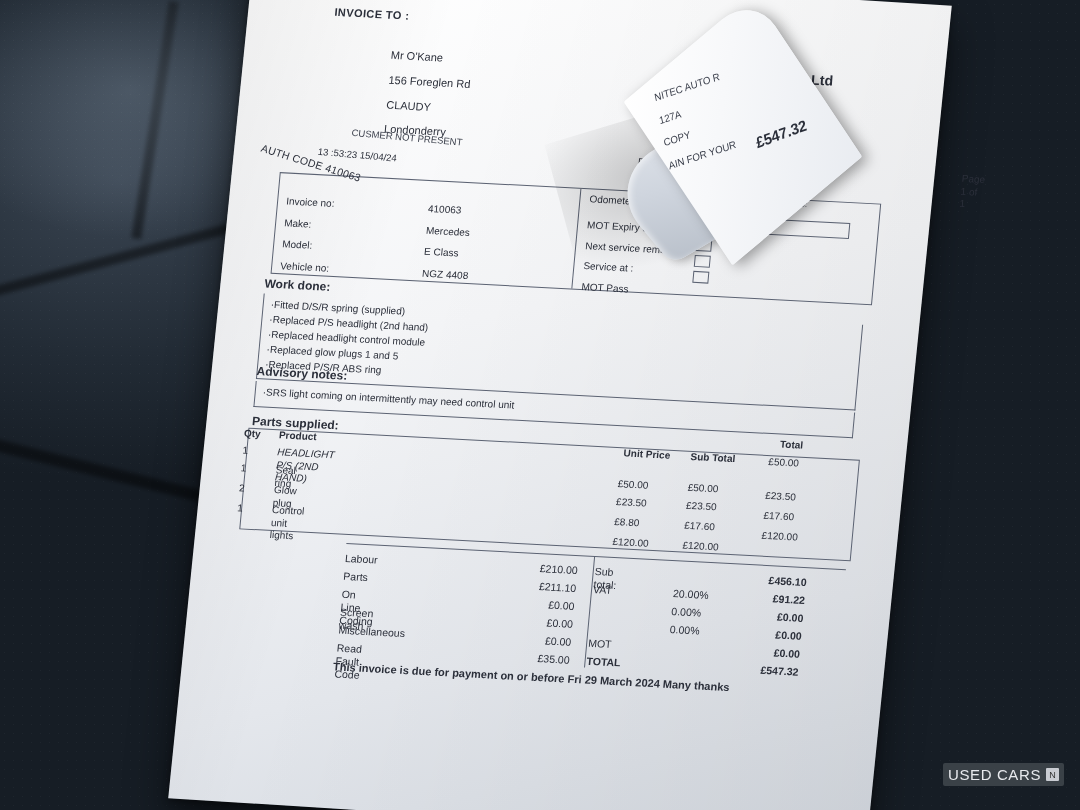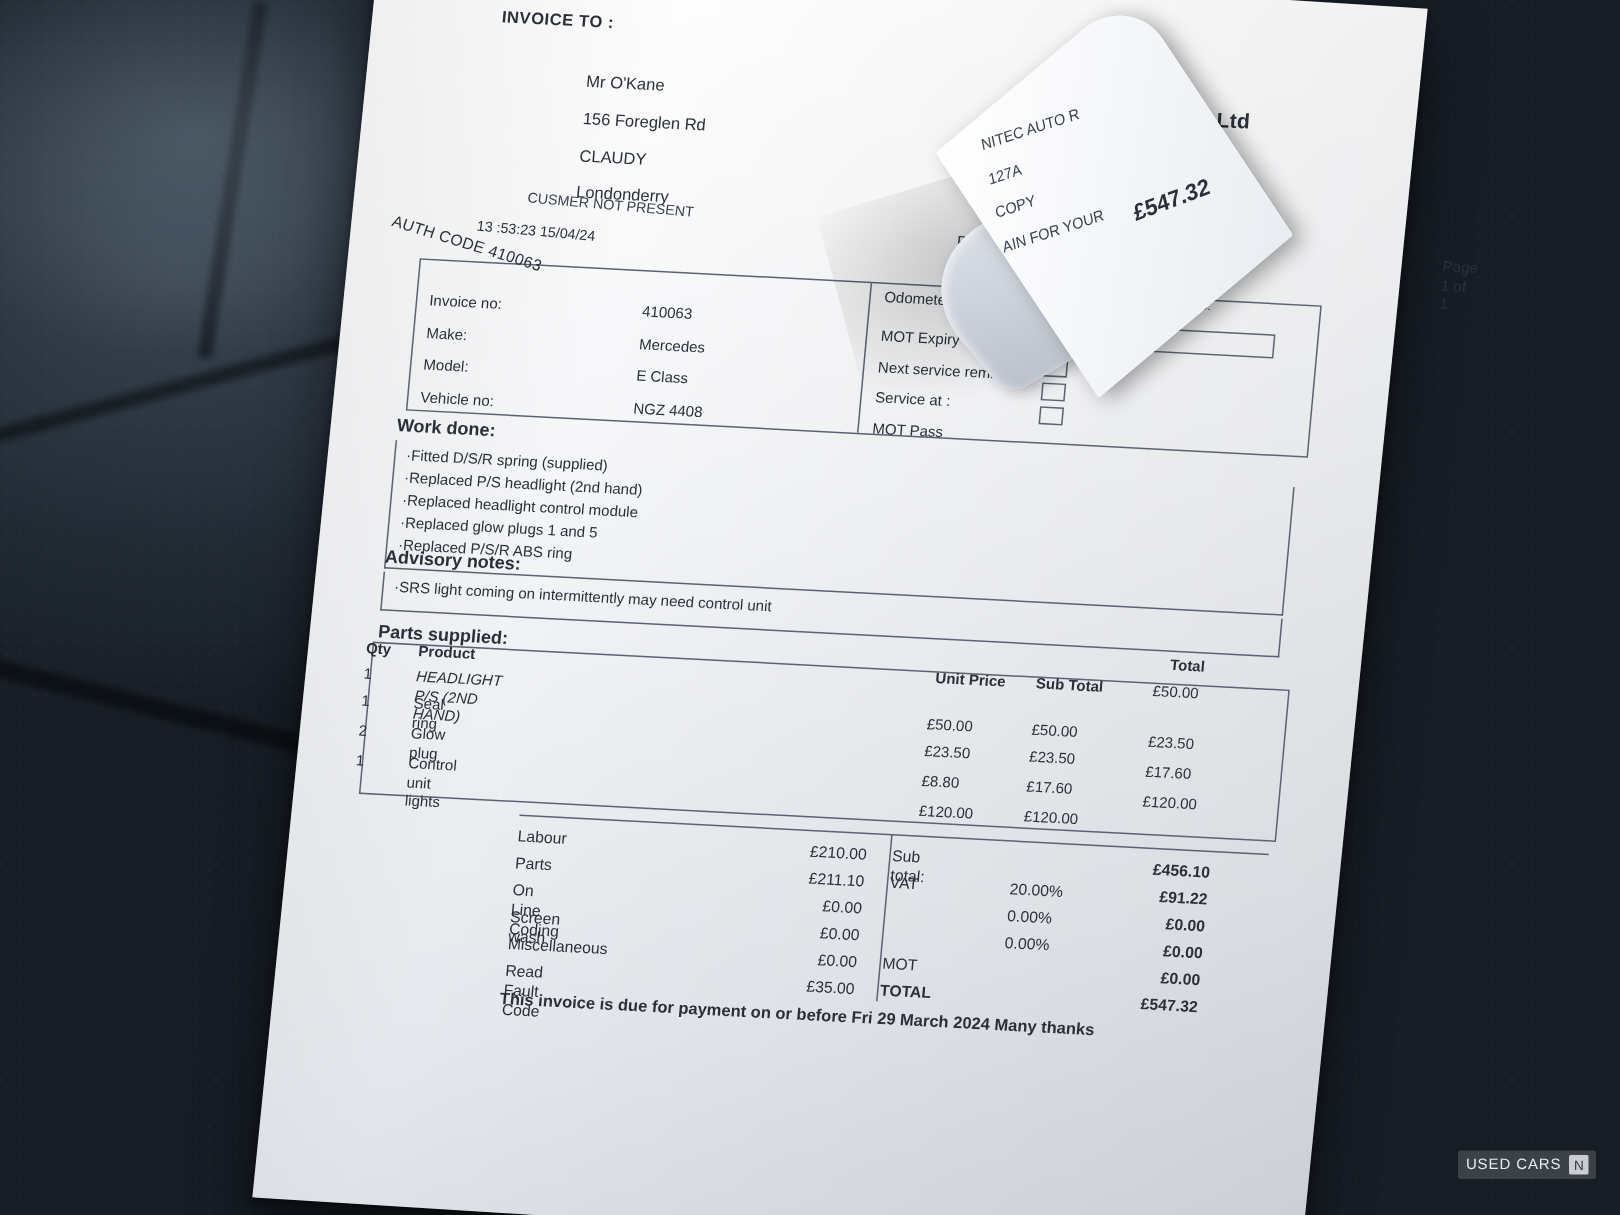--- a/index.html
+++ b/index.html
@@ -147,21 +147,21 @@
     background:radial-gradient(ellipse at 40% 40%, rgba(0,0,0,.20), transparent 70%);
     transform:rotate(-20deg);pointer-events:none;}
 
   
   .watermark{
     position:absolute;right:16px;bottom:24px;
     display:flex;align-items:center;gap:5px;
     background:rgba(90,95,100,.55);
     padding:3px 5px;border-radius:2px;
   }
-  .watermark .wtext{color:#e8eaee;font-size:10px;letter-spacing:.6px;}
+  .watermark .wtext{color:#e8eaee;font-size:15px;letter-spacing:.6px;}
   .watermark .wbadge{
     width:13px;height:13px;background:#c9ccd2;color:#333;font-size:9px;
     display:flex;align-items:center;justify-content:center;border-radius:1px;
   }
 </style>
 </head>
 <body>
 
 <div class="bg"></div>
 <div class="seat-seam s1"></div>

